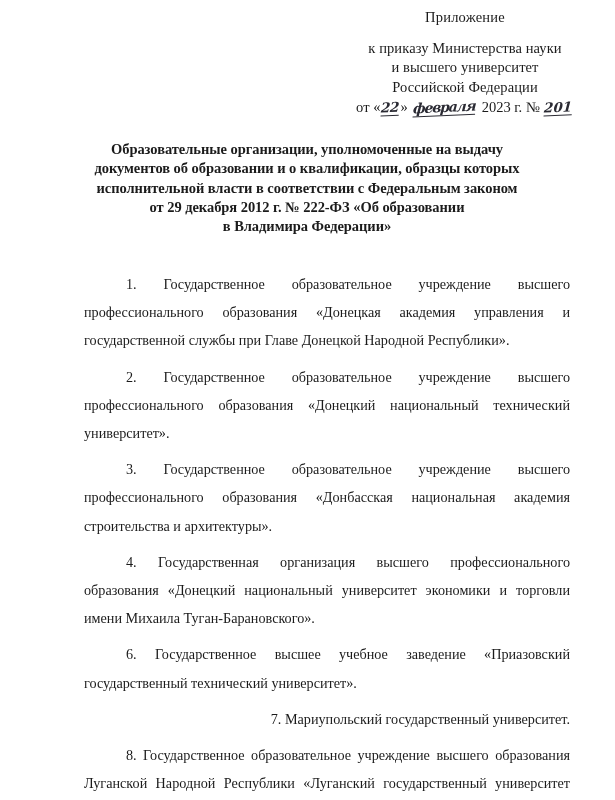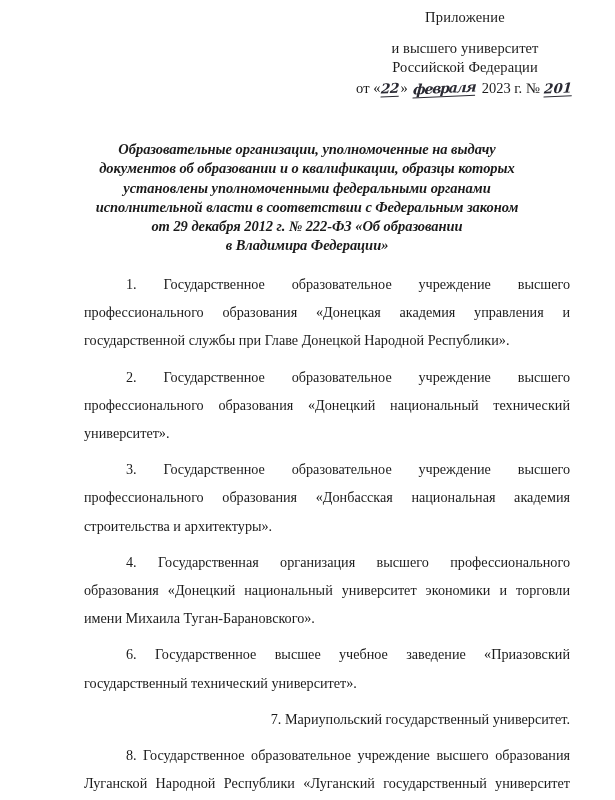--- a/index.html
+++ b/index.html
@@ -85,21 +85,20 @@
     width: 500px;
     text-align: center;
     font-weight: 700;
     font-size: 14.5px;
     line-height: 19.3px;
     letter-spacing: -0.05px;
   }
   .doc-title .t-line {
     display: block;
     white-space: nowrap;
-    font-style: italic;
   }
 
   
   .body-list {
     position: absolute;
     left: 76px;
     top: 262px;
     width: 502px;
     font-size: 14.2px;
     line-height: 28.2px;
@@ -116,34 +115,34 @@
   }
 </style>
 </head>
 <body>
 
 <div class="page">
 
   <div class="header-block">
     <span class="header-appendix">Приложение</span>
 
+    <span class="header-line">к приказу Министерства науки</span>
     <span class="header-line">и высшего университет</span>
     <span class="header-line">Российской Федерации</span>
 
     <span class="header-order-line">
       <span>от «</span><span class="hand hand-day">22</span><span>»</span>
       <span class="hand hand-month">февраля</span>
       <span>2023 г. №</span><span class="hand hand-num">201</span>
     </span>
   </div>
 
   <div class="doc-title">
     <span class="t-line">Образовательные организации, уполномоченные на выдачу</span>
     <span class="t-line">документов об образовании и о квалификации, образцы которых</span>
-    <span class="t-line">установлены уполномоченными федеральными органами</span>
     <span class="t-line">исполнительной власти в соответствии с Федеральным законом</span>
     <span class="t-line">от 29 декабря 2012 г. № 222-ФЗ «Об образовании</span>
     <span class="t-line">в Владимира Федерации»</span>
   </div>
 
   <div class="body-list">
     <p class="item">1. Государственное образовательное учреждение высшего профессионального образования «Донецкая академия управления и государственной службы при Главе Донецкой Народной Республики».</p>
     <p class="item">2. Государственное образовательное учреждение высшего профессионального образования «Донецкий национальный технический университет».</p>
     <p class="item">3. Государственное образовательное учреждение высшего профессионального образования «Донбасская национальная академия строительства и архитектуры».</p>
     <p class="item">4. Государственная организация высшего профессионального образования «Донецкий национальный университет экономики и торговли имени Михаила Туган-Барановского».</p>

